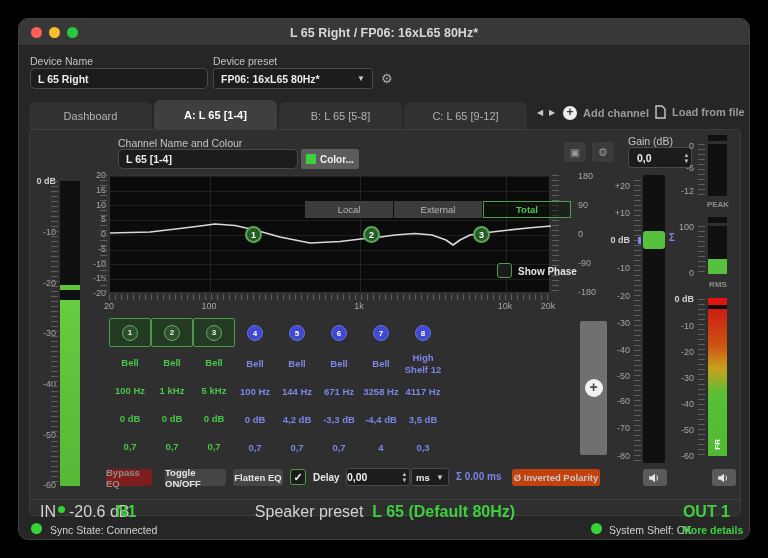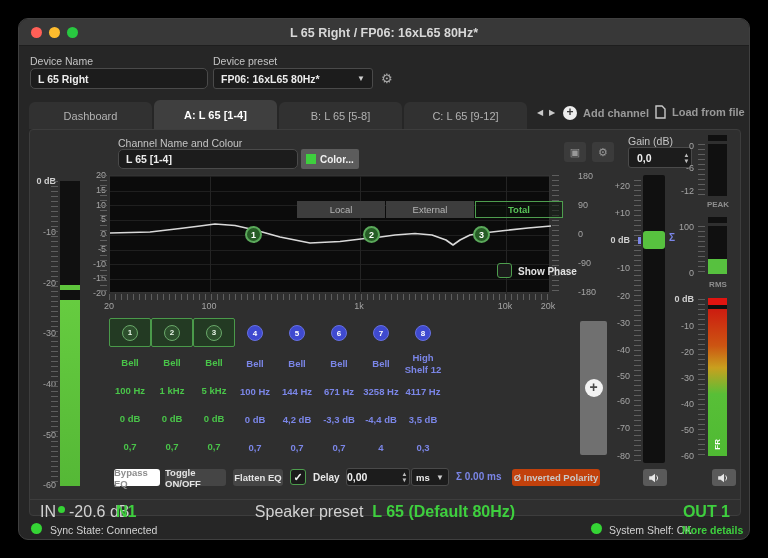--- a/index.html
+++ b/index.html
@@ -29,21 +29,21 @@
   
   .ticklabel { position:absolute; color:#a5a5a5; font-size:9px; text-align:right; }
   .vruler { position:absolute; width:7px; background:repeating-linear-gradient(to bottom,#5e5e5e 0 1px,transparent 1px 5px); }
   .hruler { position:absolute; height:6px; background:repeating-linear-gradient(to right,#5e5e5e 0 1px,transparent 1px 6px); }
   .meterbody { position:absolute; background:#101010; }
   
   #plot { position:absolute; left:79px; top:45px; width:441px; height:118px; background:#0b0b0b; border:1px solid #333;
           background-image:repeating-linear-gradient(to bottom,#1f1f1f 0 1px,transparent 1px 14.75px); }
   .vgrid { position:absolute; top:0; width:1px; height:118px; background:#242424; }
   .marker { position:absolute; width:17px; height:17px; border-radius:50%; background:#265c26; border:2px solid #5aa85a; color:#fff; font-size:9px; font-weight:bold; display:flex; align-items:center; justify-content:center; }
-  .seg { position:absolute; top:71px; height:17px; width:88px; font-size:9.5px; display:flex; align-items:center; justify-content:center; }
+  .seg { position:absolute; top:71px; height:17px; width:88px; font-size:9.5px; display:flex; align-items:center; justify-content:center;margin-left:8px; }
   .seg.plain { background:#3d3d3d; color:#b5b5b5; }
   .seg.sel { background:rgba(10,20,10,.5); border:1px solid #4e9e4e; color:#58c158; font-weight:bold; }
   
   .band-col { position:absolute; top:188px; width:42px; display:flex; flex-direction:column; align-items:center; text-align:center; }
   .slot1 { height:30px; width:100%; display:flex; align-items:center; justify-content:center; }
   .slot1.boxed { border:1px solid #4a9a4a; background:#233a23; border-radius:2px; height:29px; }
   .numcirc { width:16px; height:16px; border-radius:50%; font-size:8px; font-weight:bold; display:flex; align-items:center; justify-content:center; }
   .numcirc.green { background:#2d4f2d; border:1.5px solid #69a869; color:#e8f5e8; }
   .numcirc.blue { background:#3f4ad0; border:1px solid #6670e0; color:#fff; }
   .band-type { height:27px; display:flex; align-items:center; justify-content:center; line-height:12px; font-size:9.5px; font-weight:bold; margin-top:2px; }
@@ -249,21 +249,21 @@
       <div class="band-type blue-text">High Shelf 12</div>
       <div class="band-cell blue-text">4117 Hz</div>
       <div class="band-cell blue-text">3,5 dB</div>
       <div class="band-cell blue-text">0,3</div>
     </div>
 
     <div class="abs" style="left:550px;top:191px;width:27px;height:134px;background:#707070;border-radius:2px">
       <div class="abs" style="left:4.5px;top:58px;width:18px;height:18px;border-radius:50%;background:#f2f2f2;color:#4a4a4a;font-weight:bold;font-size:14px;line-height:17px;text-align:center">+</div>
     </div>
 
-    <div class="toolbtn" style="left:84px;width:46px;background:#ffffff;color:#8d8d8d">Bypass EQ</div>
+    <div class="toolbtn" style="left:76px;width:46px;background:#7f1d1d;color:#8d8d8d">Bypass EQ</div>
     <div class="toolbtn" style="left:135px;width:61px">Toggle ON/OFF</div>
     <div class="toolbtn" style="left:203px;width:50px">Flatten EQ</div>
     <div class="checkbox" style="left:260px;top:339px;width:16px;height:16px;display:flex;align-items:center;justify-content:center;color:#efefef;font-size:11px;font-weight:bold">✓</div>
     <div class="abs" style="left:283px;top:342px;color:#e8e8e8;font-size:10px;font-weight:bold">Delay</div>
     <div class="spinner" style="left:316px;top:338px;width:64px;height:18px;justify-content:flex-end">
       <span>0,00</span>
       <span class="stepper">
           <span>▴</span>
           <span>▾</span>
         </span>

